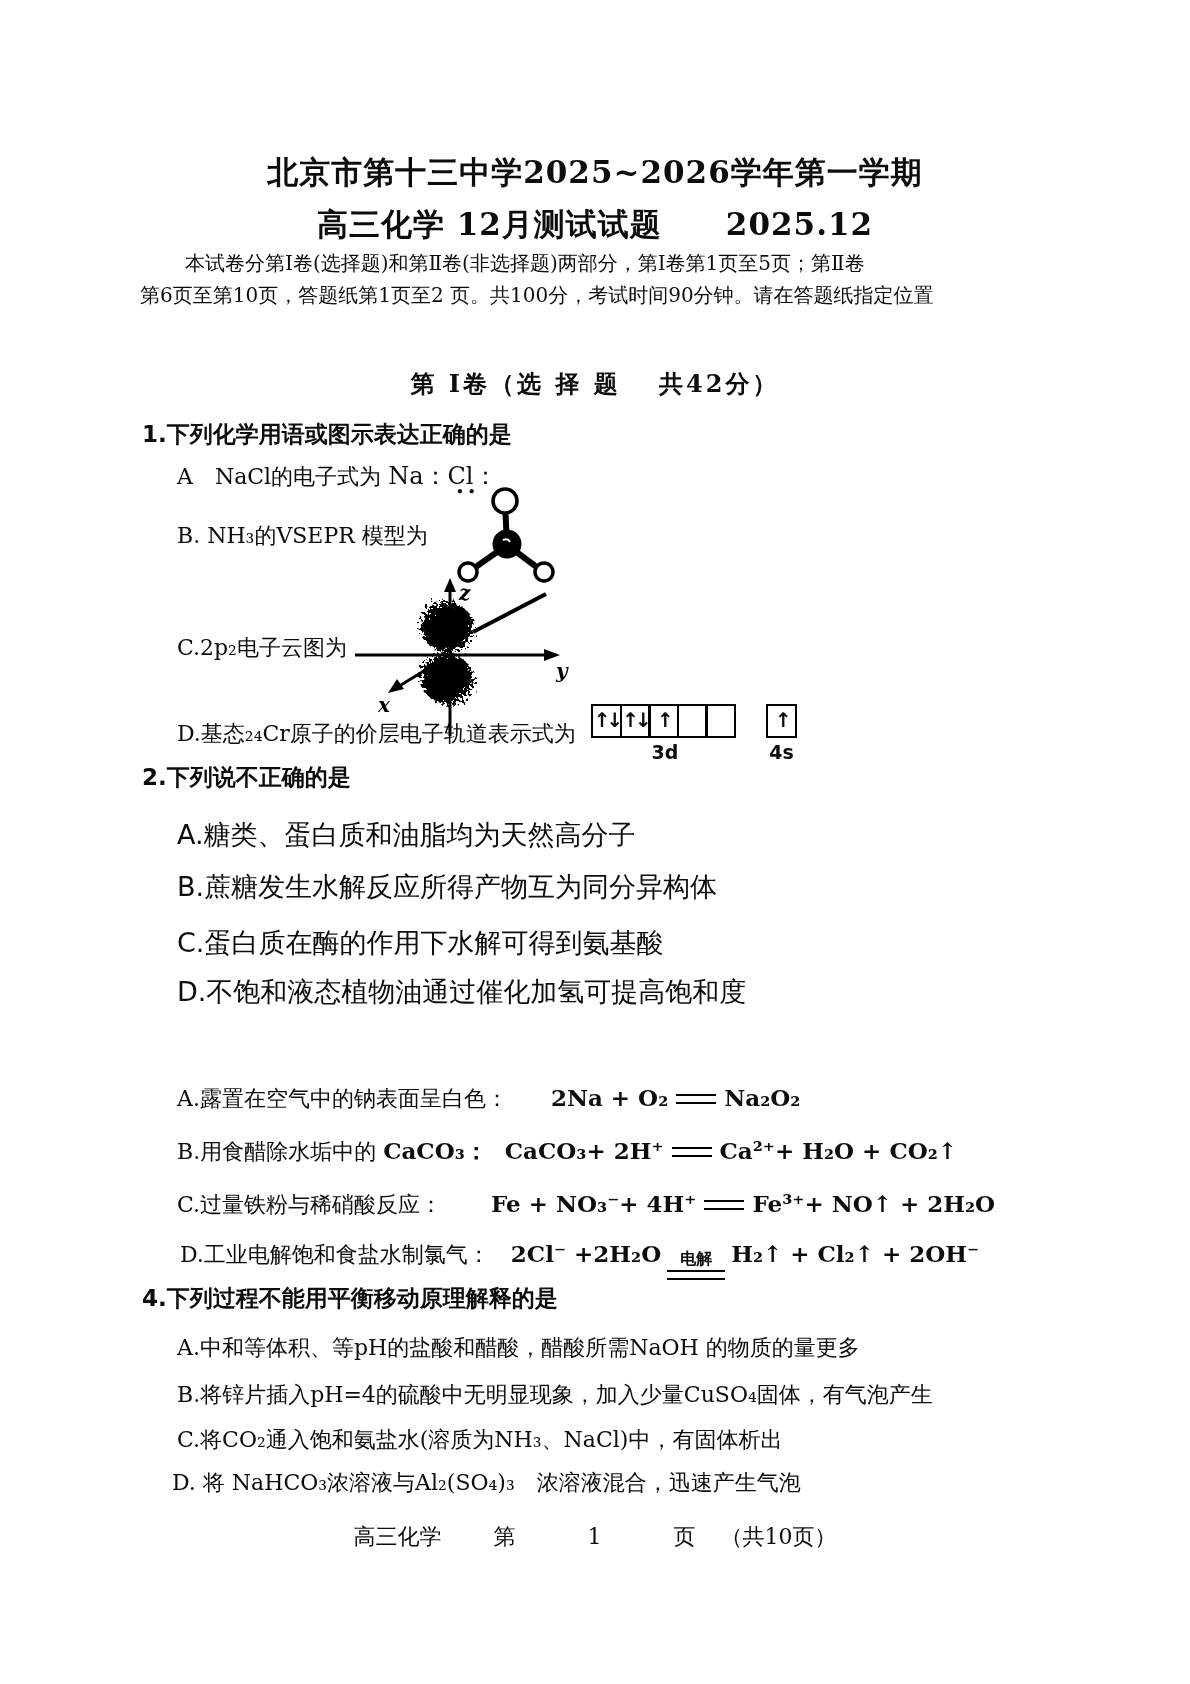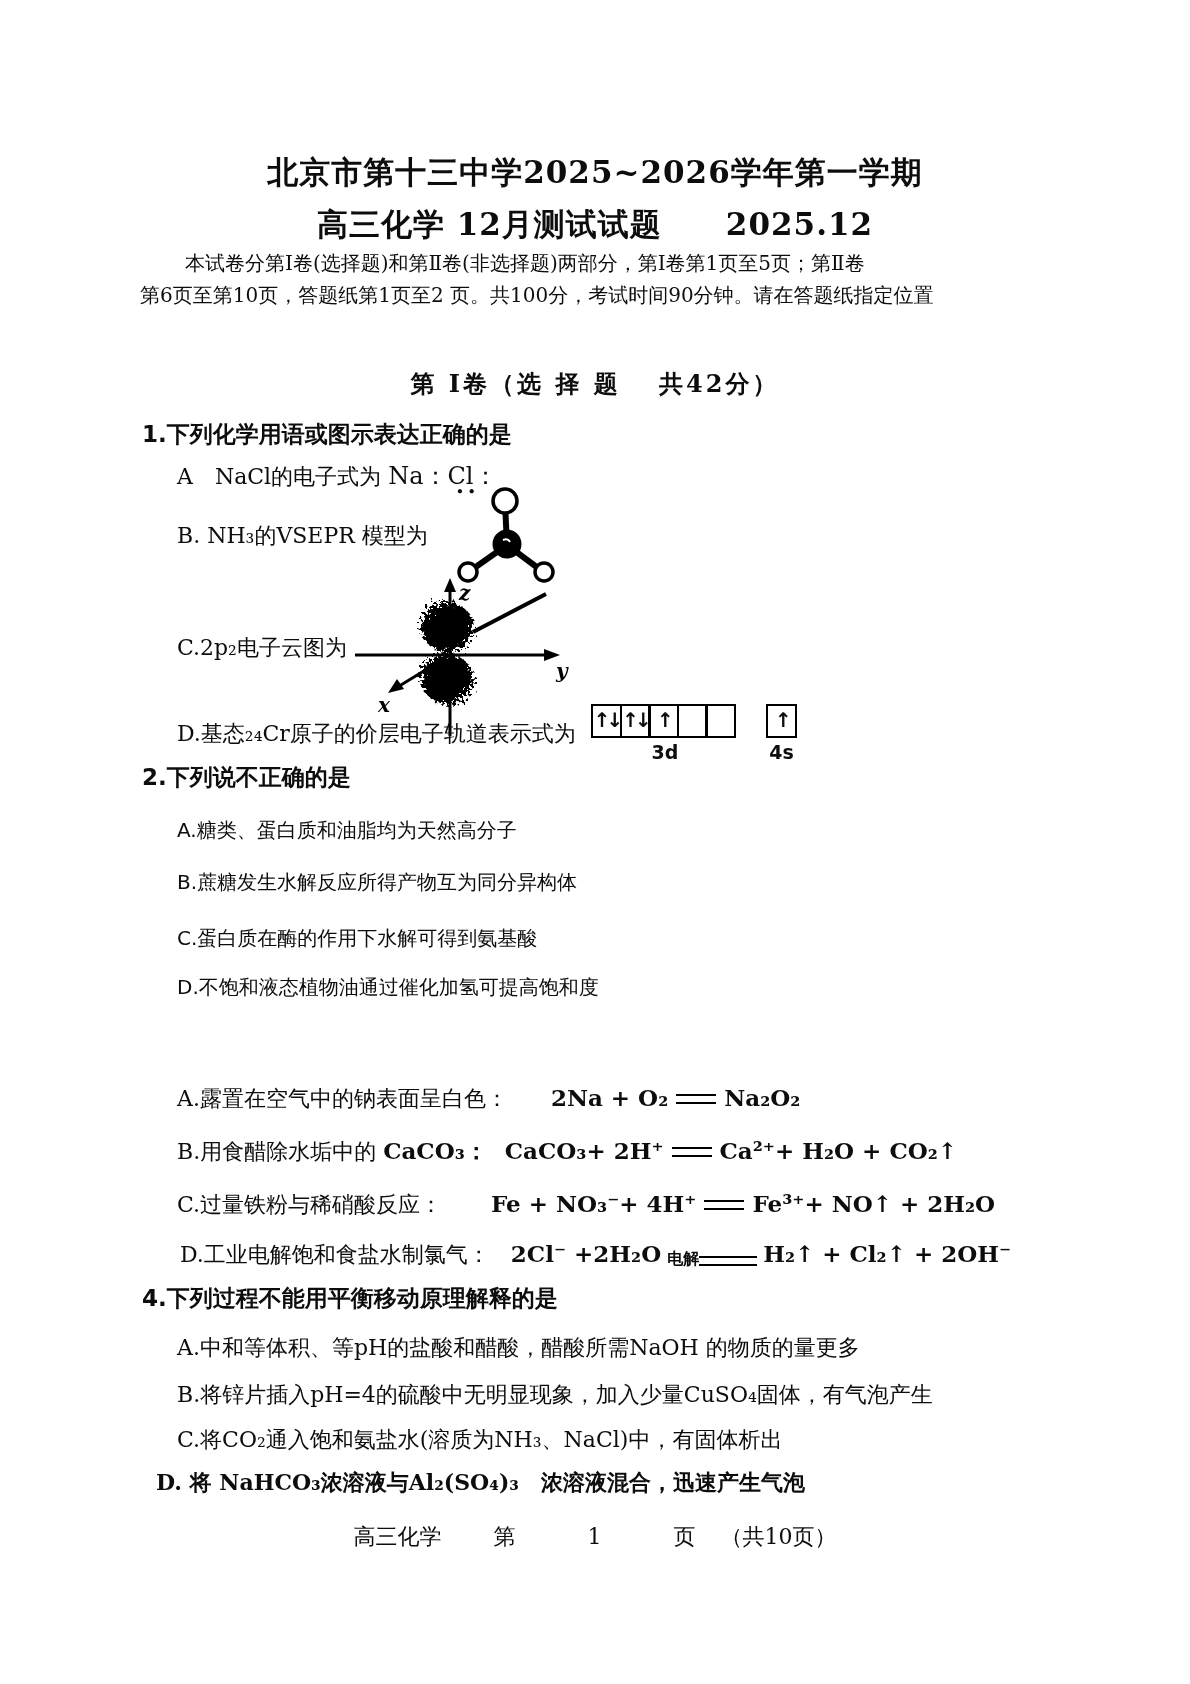--- a/index.html
+++ b/index.html
@@ -11,27 +11,27 @@
   }
   .abs { position:absolute; white-space:nowrap; }
   .center { left:0; width:1190px; text-align:center; }
   .song { font-family:"DejaVu Serif","Liberation Serif",serif; }
   .hei  { font-family:"DejaVu Sans","Liberation Sans",sans-serif; }
   .title { font-size:31px; font-weight:700; letter-spacing:1px; }
   .intro { font-size:20px; }
   .sect { font-size:24px; font-weight:600; letter-spacing:3px; }
   .stem { font-size:23px; font-weight:600; }
   .opt  { font-size:22px; }
-  .opt2 { font-size:20px; font-weight:500; }
+  .opt2 { font-size:27px; font-weight:500; }
   .eq   { font-family:"DejaVu Serif","Liberation Serif",serif; font-weight:700; font-size:23px; }
   
   .deq { display:inline-block; width:40px; height:10px;
          border-top:2.5px solid #000; border-bottom:2.5px solid #000;
          vertical-align:2px; margin:0 8px; }
-  .cond-wrap { display:inline-flex; align-items:center;
+  .cond-wrap { display:inline-flex; flex-direction:column; align-items:center;
                vertical-align:-2px; margin:0 6px; }
   .cond { font-size:16px; font-weight:700; line-height:16px; }
   .cond-wrap .deq { width:58px; margin:3px 0 0 0; vertical-align:0; }
   
   .cl-wrap { position:relative; display:inline-block; }
   .cl-dots { position:absolute; left:8px; top:23px; font-size:15px; letter-spacing:3px; }
   
   .dboxes { display:flex; }
   .obox { width:31px; height:34px; border:2.5px solid #000; margin-right:-2.5px;
           text-align:center; line-height:29px; font-size:20px; letter-spacing:-4px;
@@ -150,21 +150,21 @@
           <span class="cond">电解</span>
           <span class="deq"></span>
         </span><span>H₂↑ + Cl₂↑ + 2OH⁻</span>
     </span>
   </div>
 
   <div class="abs stem hei" style="left:142px; top:1283px;">4.下列过程不能用平衡移动原理解释的是</div>
   <div class="abs opt song" style="left:177px; top:1333px;">A.中和等体积、等pH的盐酸和醋酸，醋酸所需NaOH 的物质的量更多</div>
   <div class="abs opt song" style="left:177px; top:1380px;">B.将锌片插入pH=4的硫酸中无明显现象，加入少量CuSO₄固体，有气泡产生</div>
   <div class="abs opt song" style="left:177px; top:1425px;">C.将CO₂通入饱和氨盐水(溶质为NH₃、NaCl)中，有固体析出</div>
-  <div class="abs opt song" style="left:156px; top:1468px;font-weight:bold;">D. 将 NaHCO₃浓溶液与Al₂(SO₄)₃　浓溶液混合，迅速产生气泡</div>
+  <div class="abs opt song" style="left:172px; top:1468px;">D. 将 NaHCO₃浓溶液与Al₂(SO₄)₃　浓溶液混合，迅速产生气泡</div>
 
   <div class="abs center opt song" style="top:1522px;">
     <span class="footer-seg">高三化学</span>
     <span class="footer-seg" style="margin-left:45px;">第</span>
     <span class="footer-seg" style="margin-left:65px;">1</span>
     <span class="footer-seg" style="margin-left:65px;">页</span>
     <span class="footer-seg" style="margin-left:18px;">（共10页）</span>
   </div>
 
 </div>

